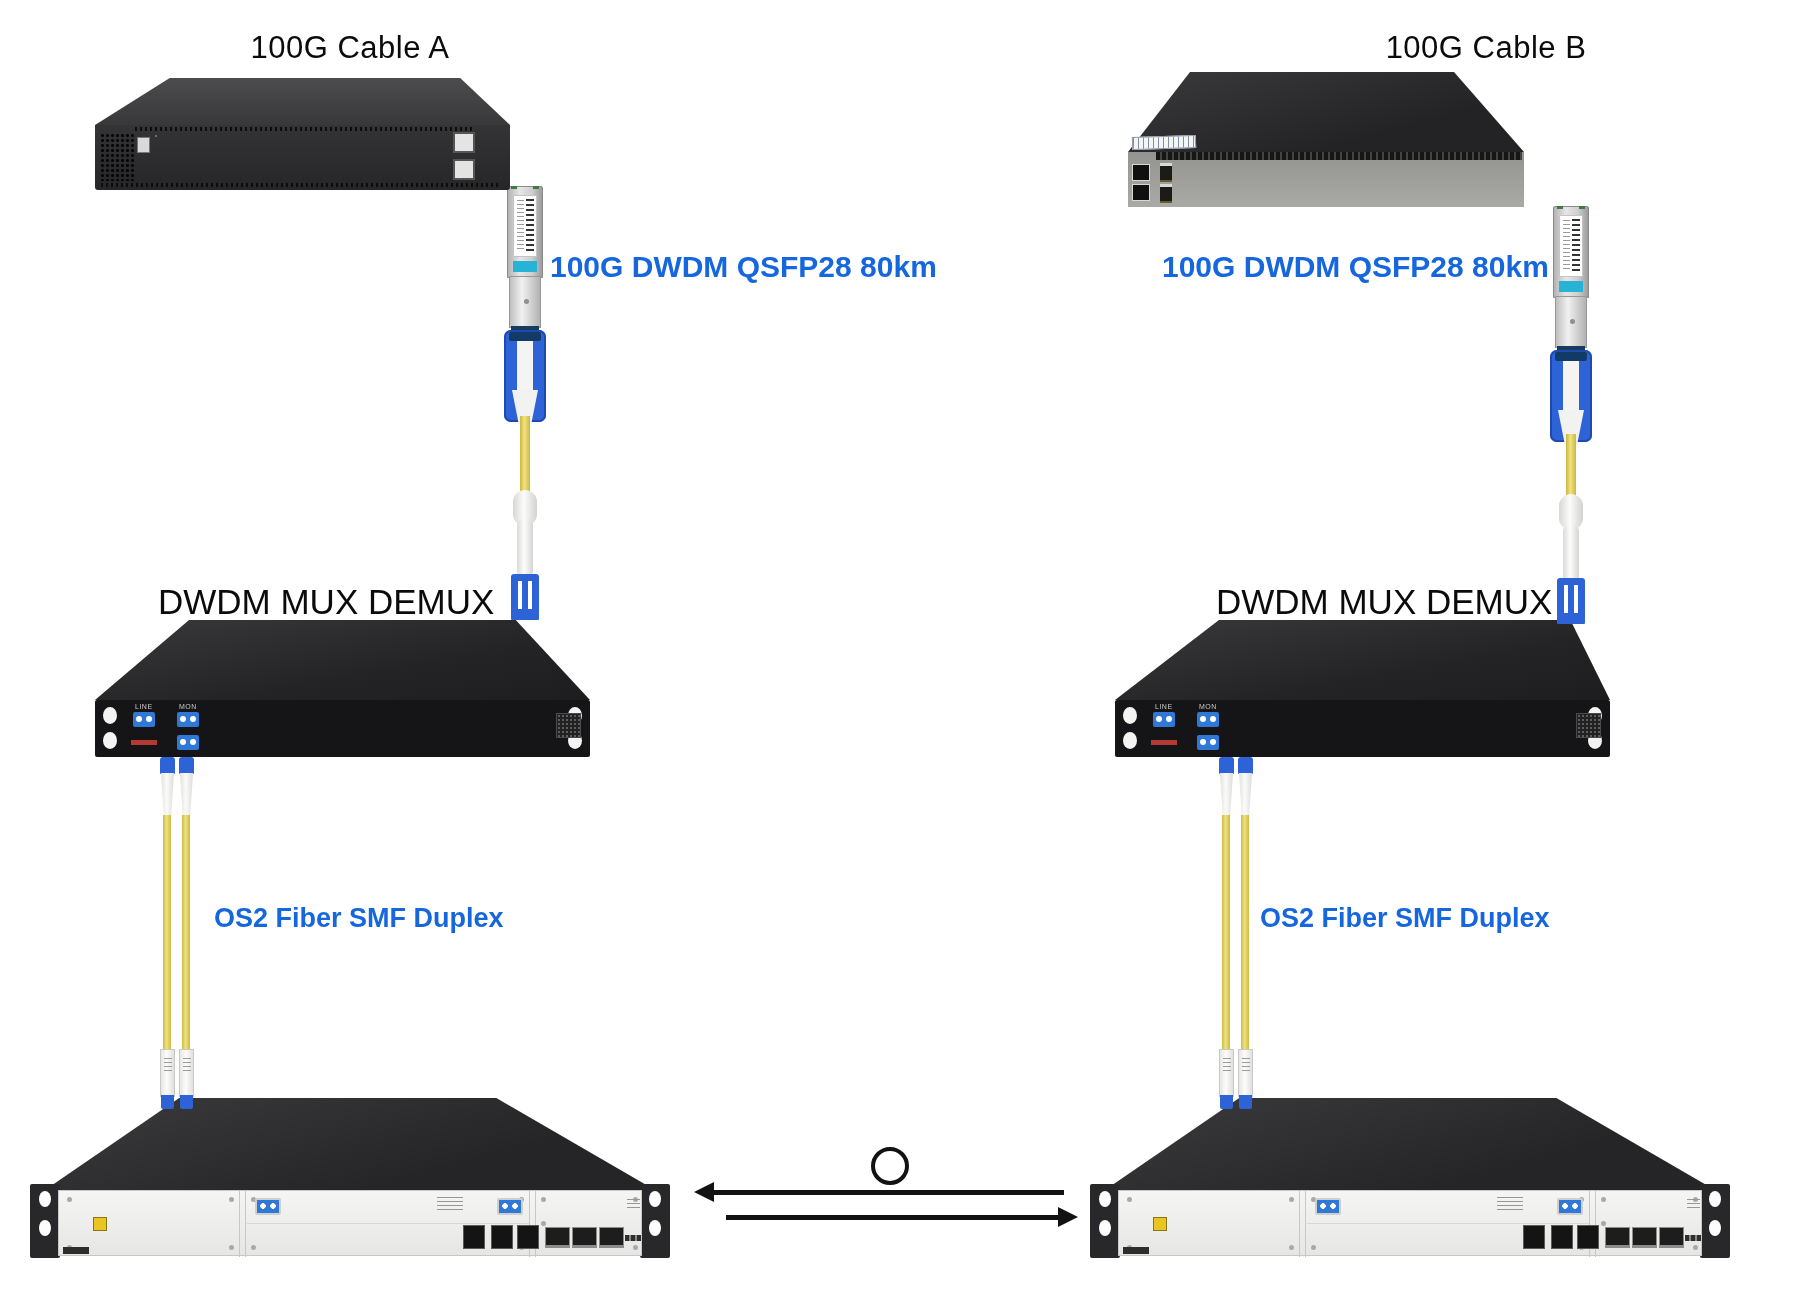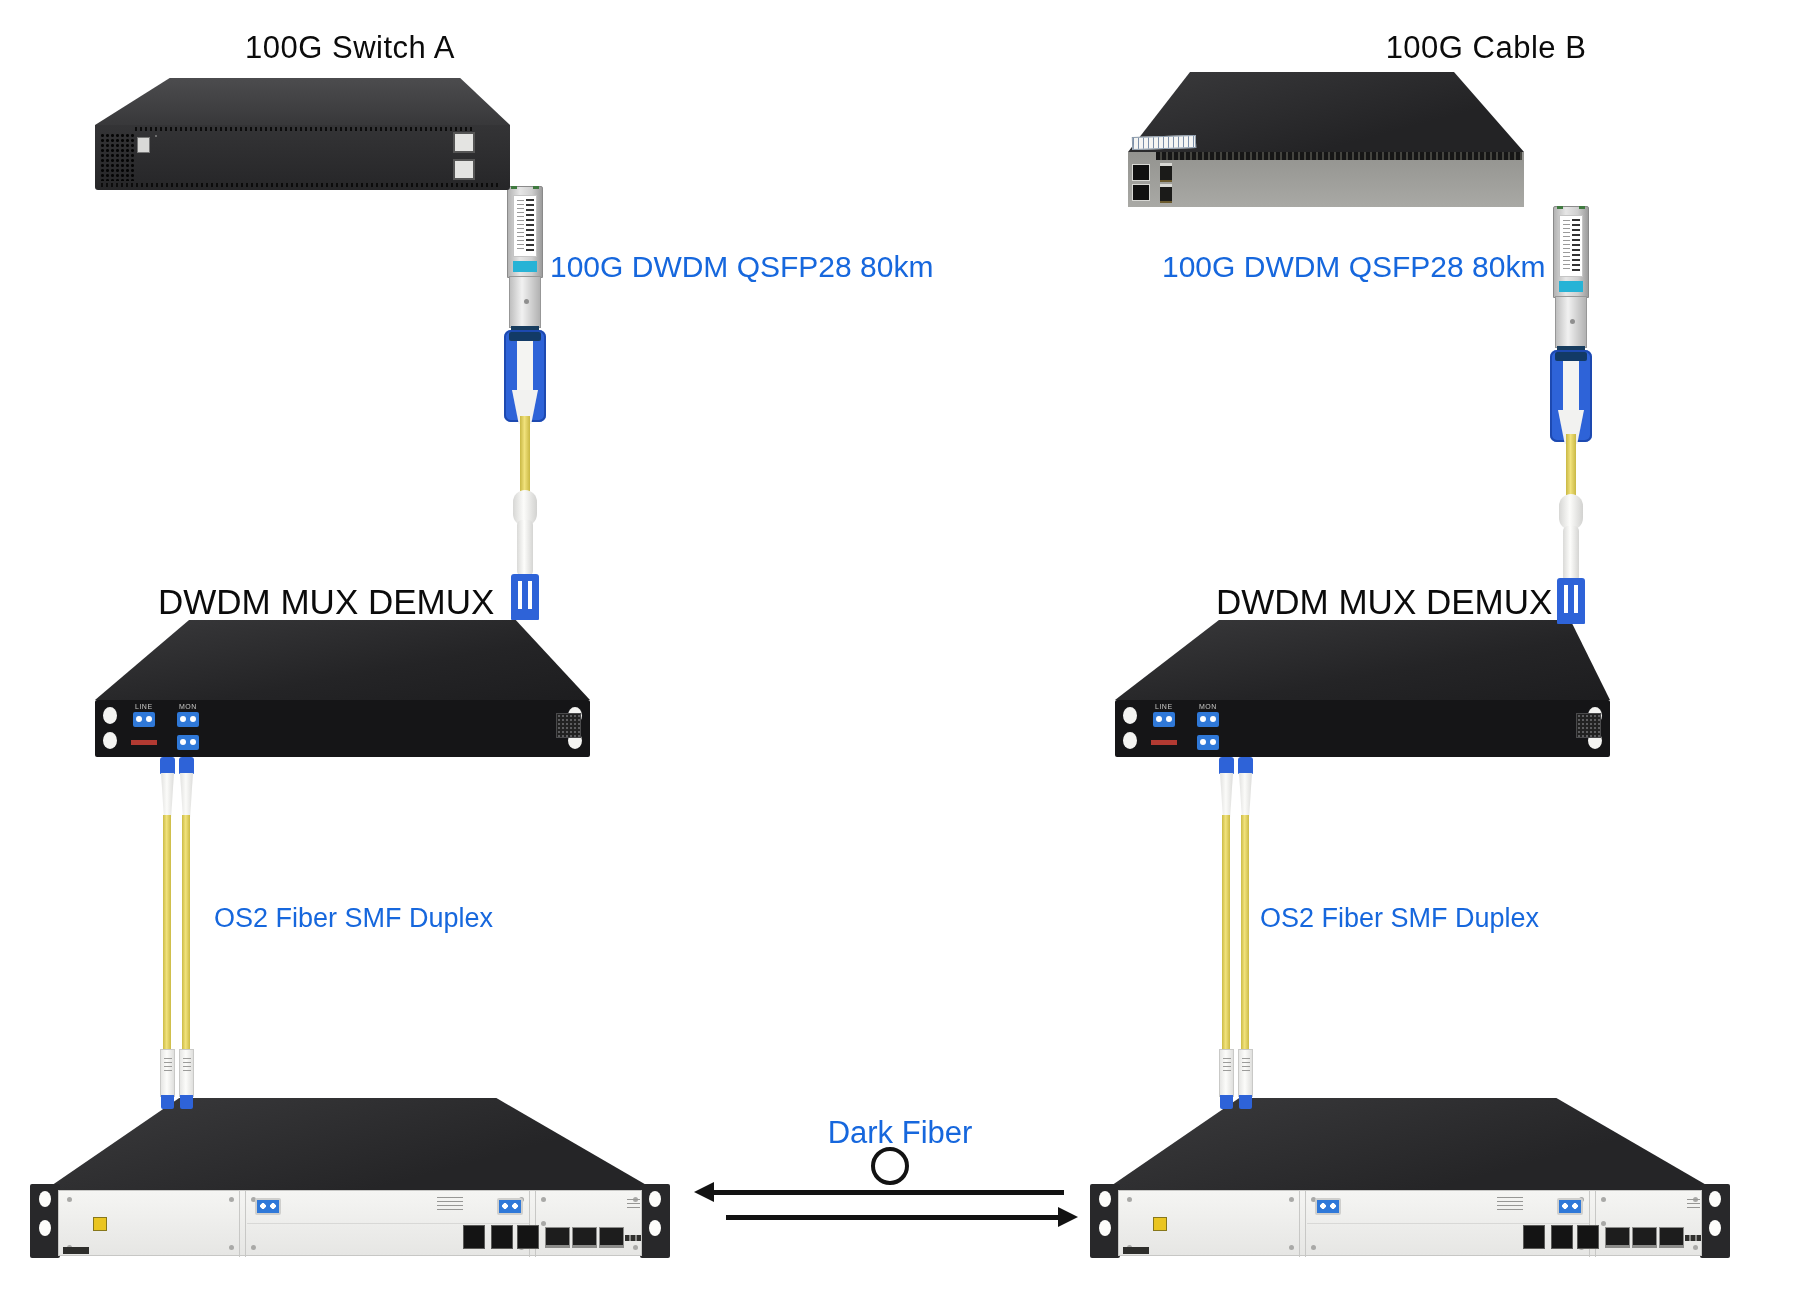--- a/index.html
+++ b/index.html
@@ -2,21 +2,21 @@
 <html style="--blue: #1667dd; --ink: #0b0b0b; --csblue: #2e63d8; --lcblue: #2f78d8; --cyan: #27b3d6;"><head>
 <meta charset="utf-8">
 <style>
   html,body{margin:0;padding:0;background:#fff;}
   #canvas{position:relative;width:1800px;height:1300px;background:#fff;overflow:hidden;
           font-family:"Liberation Sans",sans-serif;}
   #canvas *{position:absolute;box-sizing:border-box;}
 
   
   .title{font-size:31px;color:var(--ink,#0b0b0b);letter-spacing:.5px;white-space:nowrap;text-align:center;}
-  .blbl{color:var(--blue,#1667dd);font-weight:400;white-space:nowrap;}
+  .blbl{color:var(--blue,#1667dd);font-weight:700;white-space:nowrap;}
   .klbl{color:var(--ink,#0b0b0b);font-size:35px;white-space:nowrap;}
   #title-a{left:200px;top:30px;width:300px;}
   #title-b{left:1336px;top:30px;width:300px;}
   #lbl-qsfp-a{left:550px;top:250px;font-size:30px;}
   #lbl-qsfp-b{left:1162px;top:250px;font-size:30px;}
   #lbl-cs-cable{left:543px;top:462px;font-size:27px;}
   #lbl-mux-a{left:158px;top:582px;}
   #lbl-mux-b{left:1216px;top:582px;}
   #lbl-os2-a{left:214px;top:903px;font-size:27px;}
   #lbl-os2-b{left:1260px;top:903px;font-size:27px;}
@@ -184,21 +184,21 @@
   #df-arrow-right{left:1058px;top:1207px;width:0;height:0;border-left:20px solid #121212;
                   border-top:10px solid transparent;border-bottom:10px solid transparent;}
   #df-circle{left:871px;top:1147px;width:38px;height:38px;border:4px solid #121212;border-radius:50%;
              background:#fff;}
 </style>
 </head>
 <body>
 
 <div id="canvas">
 
-  <div id="title-a" class="title lbl">100G Switch A</div>
+  <div id="title-a" class="title lbl">100G Cable A</div>
   <div id="title-b" class="title lbl">100G Cable B</div>
 
   <div id="switch-a" class="swA">
     <div class="swa-top"></div>
     <div class="swa-front">
       <div class="swa-dots-t"></div>
       <div class="swa-vent"></div>
       <div class="swa-sfp"></div>
       <div class="swa-ports">
           <div class="swa-group">
@@ -353,21 +353,20 @@
     <div class="q-tube"></div>
     <div class="q-lc"></div>
   </div>
 
   <div id="lbl-qsfp-a" class="blbl lbl">100G DWDM QSFP28 80km</div>
   <div id="lbl-qsfp-b" class="blbl lbl">100G DWDM QSFP28 80km</div>
   <div id="lbl-mux-a" class="klbl lbl">DWDM MUX DEMUX</div>
   <div id="lbl-mux-b" class="klbl lbl">DWDM MUX DEMUX</div>
   <div id="lbl-os2-a" class="blbl lbl">OS2 Fiber SMF Duplex</div>
   <div id="lbl-os2-b" class="blbl lbl">OS2 Fiber SMF Duplex</div>
-  <div id="lbl-darkfiber" class="blbl lbl">Dark Fiber</div>
 
   <div id="mux-a" class="mux">
     <div class="mux-top"></div>
     <div class="mux-face">
       <span class="mux-hole mh1"></span>
         <span class="mux-hole mh2"></span>
       <span class="mux-hole mh3"></span>
         <span class="mux-hole mh4"></span>
       <div class="mux-lm">
         <span class="lm-lbl lm-l1">LINE</span>

